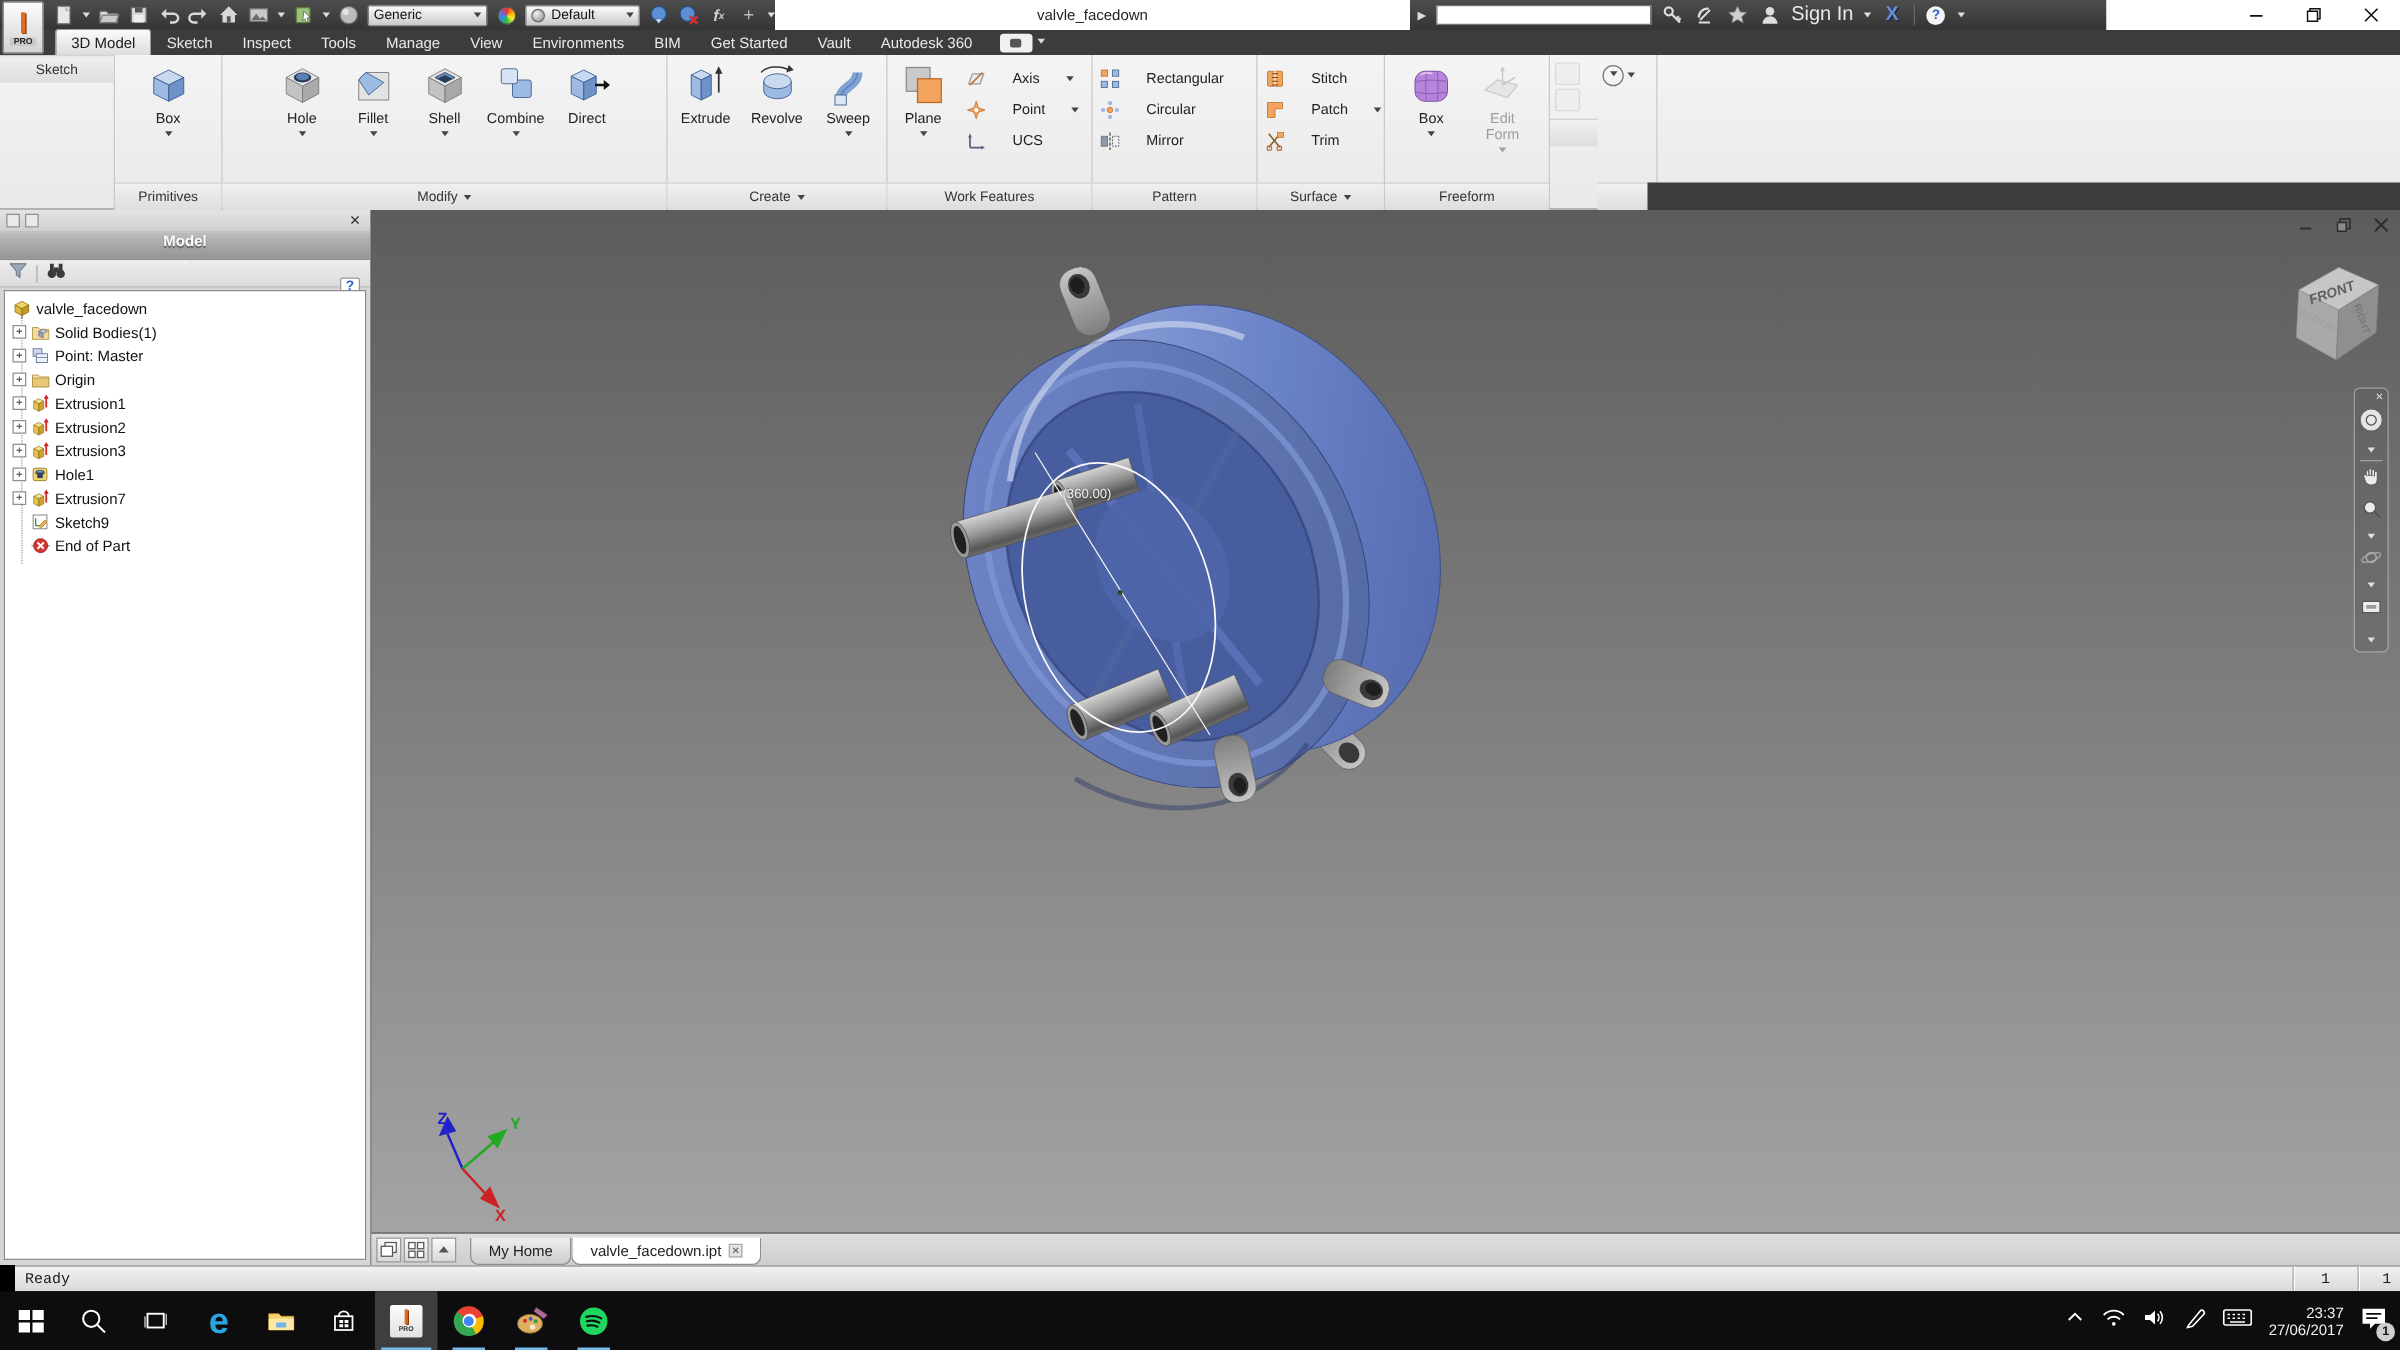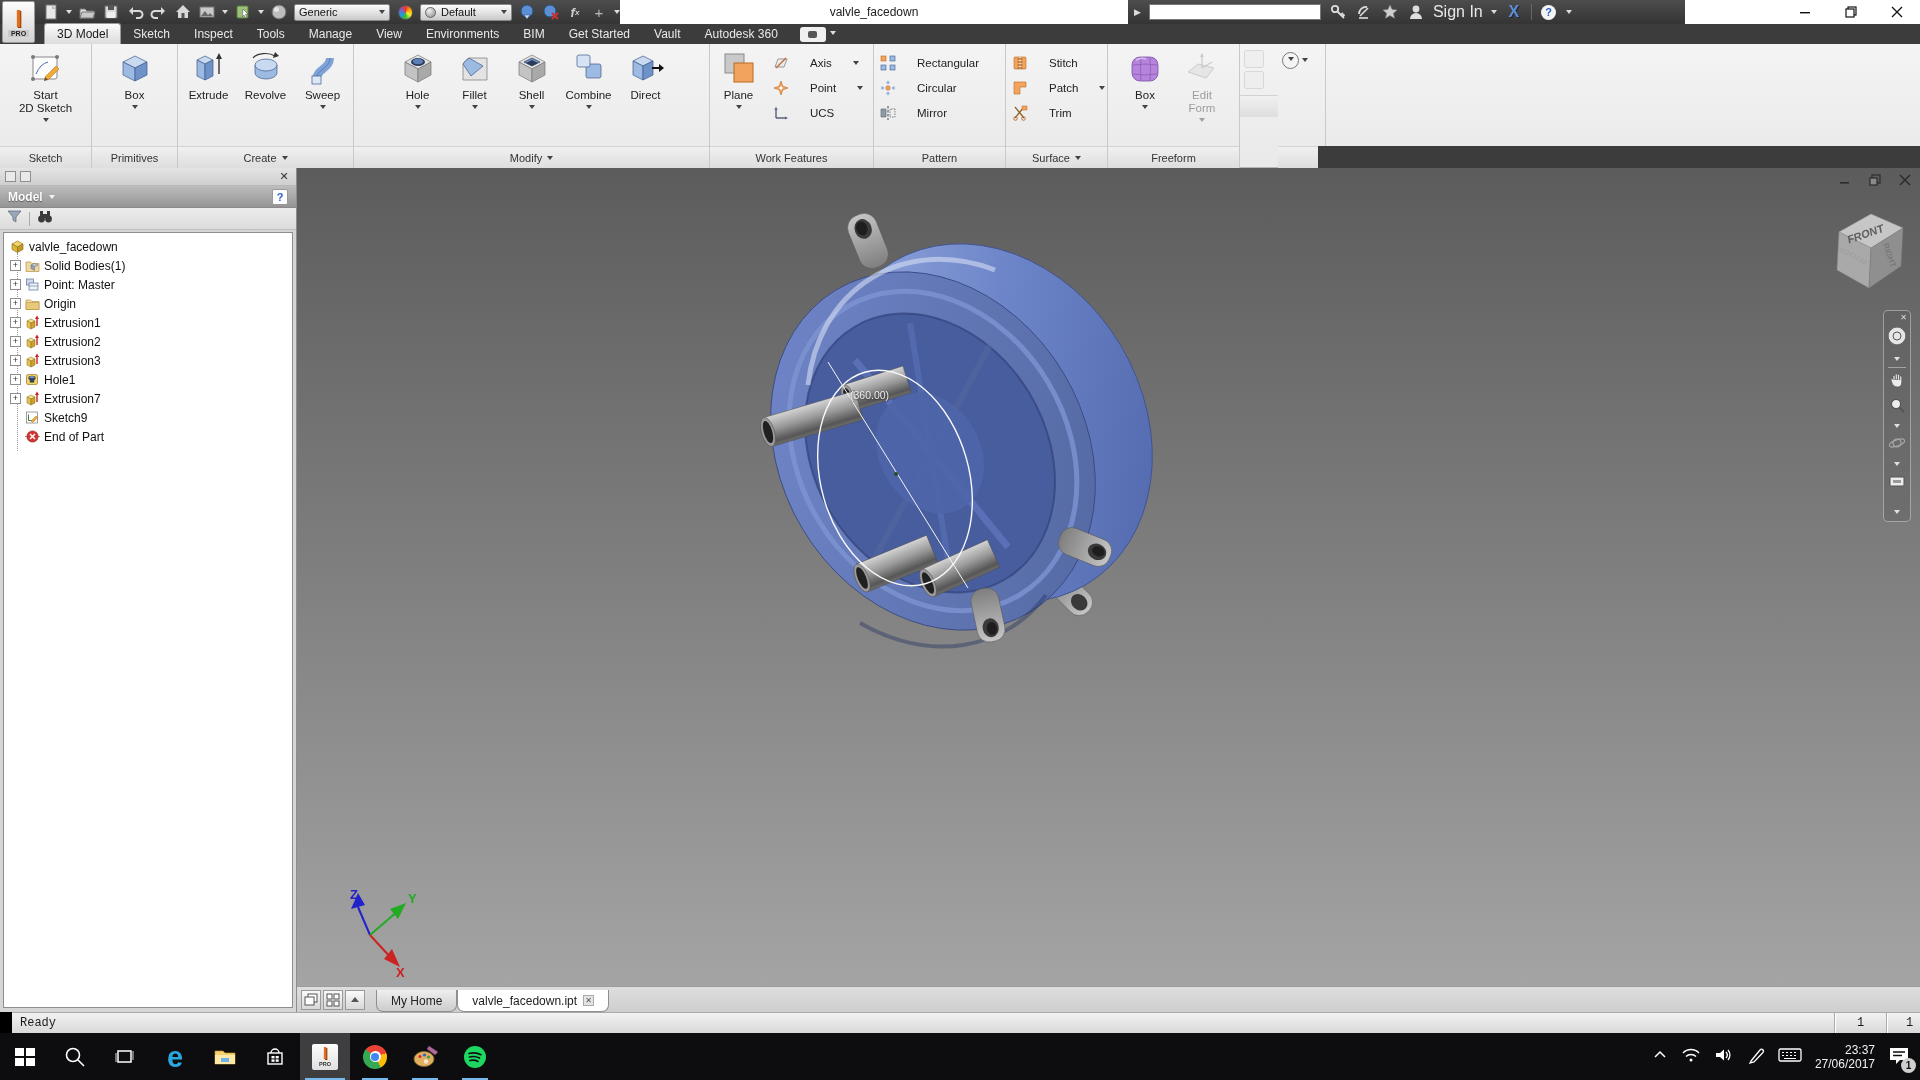--- a/index.html
+++ b/index.html
@@ -57,21 +57,21 @@
   .miniic{width:20px;height:18px;border:1px solid #c9c9c9;border-radius:2px;background:#ededed;opacity:.6;}
   .ribtoggle{width:30px;height:20px;margin:6px 4px;display:flex;align-items:center;gap:3px;}
   .circ-arrow{width:17px;height:17px;border-radius:50%;border:1px solid #777;background:#f4f4f4;display:flex;align-items:center;justify-content:center;}
 
   
   .dock{left:0;top:168px;width:297px;height:844px;background:#d6d6d6;border-right:1px solid #8d8d8d;}
   .dockbar{height:18px;background:linear-gradient(#e4e4e4,#cfcfcf);display:flex;align-items:center;padding:0 5px;gap:4px;border-bottom:1px solid #b9b9b9;}
   .dockbar .sq{width:11px;height:11px;border:1px solid #8f8f8f;background:#e9e9e9;}
   .dockbar .flex{flex:1;}
   .dockx{font-size:11px;color:#333;width:14px;text-align:center;}
-  .modelhdr{height:22px;background:linear-gradient(#bdbdbd,#949494);display:flex;align-items:center;padding:0 8px;gap:6px;border-bottom:1px solid #8a8a8a;}
+  .modelhdr{height:22px;background:linear-gradient(#bdbdbd,#949494);display:flex;align-items:center;padding:0 8px;gap:6px;border-bottom:1px solid #8a8a8a;flex-direction:column;}
   .modelhdr .t{font-size:12px;font-weight:bold;color:#fdfdfd;text-shadow:0 1px 1px #555;}
   .helpbox{margin-left:auto;width:16px;height:16px;background:#fff;border:1px solid #999;border-radius:2px;
     color:#2a62c9;font-weight:bold;font-size:11px;display:flex;align-items:center;justify-content:center;}
   .toolsrow{height:22px;background:linear-gradient(#ececec,#dcdcdc);display:flex;align-items:center;gap:7px;padding:0 7px;border-bottom:1px solid #bdbdbd;}
   .vsep{width:1px;height:14px;background:#aaa;}
   .treebox{position:absolute;left:3px;top:64px;width:290px;height:776px;background:#fff;border:1px solid #8d8d8d;overflow:hidden;}
   .tguide{position:absolute;left:13px;top:20px;width:0;height:198px;border-left:1px dotted #9a9a9a;}
   .trow{position:relative;display:flex;align-items:center;height:19px;font-size:12px;color:#111;padding-left:6px;gap:4px;}
   .texp{width:11px;height:11px;border:1px solid #8f8f8f;background:#fff;font-size:9px;line-height:9px;text-align:center;color:#333;flex:0 0 11px;}
   .tspace{width:11px;flex:0 0 11px;}
@@ -282,54 +282,96 @@
     <span class="rtab">Get Started</span>
     <span class="rtab">Vault</span>
     <span class="rtab">Autodesk 360</span>
     <span class="camicon"></span>
     <span class="darr light" style="margin-bottom:6px;"></span>
   </div>
 
   <div class="abs ribbon">
 
     <div class="panel" style="width:92px;">
-      <div class="pbody">
-        <div class="bigbtn">
-          <span class="bicon"><svg viewBox="0 0 36 36" width="36" height="36">
-                <rect x="5" y="7" width="24" height="22" rx="2" fill="#fdfdfd" stroke="#8a8a8a"></rect>
-                <circle cx="5" cy="7" r="2" fill="#7a7a7a"></circle>
-                <circle cx="29" cy="7" r="2" fill="#7a7a7a"></circle>
-                <circle cx="5" cy="29" r="2" fill="#7a7a7a"></circle>
-                <path d="M8 24 q4 -10 12 -12" stroke="#4a6fae" fill="none"></path>
-                <polygon points="17,27 28,16 31,19 20,30" fill="#f2a93b" stroke="#b97b14" stroke-width=".6"></polygon>
-                <polygon points="17,27 16,31 20,30" fill="#6b4a2a"></polygon>
-              </svg></span>
-          <span class="blab"><span>Start</span><br><span>2D Sketch</span></span>
-          <span class="darr"></span>
-        </div>
-      </div>
       <div class="plabel">
           <span>Sketch</span>
         </div>
     </div>
 
     <div class="panel" style="width:86px;">
       <div class="pbody">
         <div class="bigbtn">
           <span class="bicon"><svg viewBox="0 0 36 36" width="36" height="36">
                 <polygon points="6,12 18,6 30,12 18,18" fill="#c9daf0" stroke="#3c5a8c" stroke-width=".7"></polygon>
                 <polygon points="6,12 18,18 18,31 6,25" fill="#9dbbe2" stroke="#3c5a8c" stroke-width=".7"></polygon>
                 <polygon points="30,12 18,18 18,31 30,25" fill="#6f93c9" stroke="#3c5a8c" stroke-width=".7"></polygon>
               </svg></span>
           <span class="blab">Box</span>
           <span class="darr"></span>
         </div>
       </div>
       <div class="plabel">
           <span>Primitives</span>
+        </div>
+    </div>
+
+    <div class="panel" style="width:356px;">
+      <div class="pbody">
+        <div class="bigbtn">
+          <span class="bicon"><svg viewBox="0 0 36 36" width="36" height="36">
+                <polygon points="5,12 18,5 31,12 18,19" fill="#e3e3e3" stroke="#777" stroke-width=".7"></polygon>
+                <polygon points="5,12 18,19 18,32 5,25" fill="#c3c3c3" stroke="#777" stroke-width=".7"></polygon>
+                <polygon points="31,12 18,19 18,32 31,25" fill="#a9a9a9" stroke="#777" stroke-width=".7"></polygon>
+                <ellipse cx="18" cy="12" rx="7" ry="4" fill="#2c3c58"></ellipse>
+                <ellipse cx="18" cy="11.4" rx="5.2" ry="2.8" fill="#5d7fb4"></ellipse>
+              </svg></span>
+          <span class="blab">Hole</span>
+          <span class="darr"></span>
+        </div>
+        <div class="bigbtn">
+          <span class="bicon"><svg viewBox="0 0 36 36" width="36" height="36">
+                <path d="M6 30 V14 a20 20 0 0 1 6 -6 h18 v22 z" fill="#e3e3e3" stroke="#777" stroke-width=".7"></path>
+                <path d="M6 14 a20 20 0 0 1 6 -6 l14 8 -12 10 z" fill="#9dbbe2" stroke="#3c5a8c" stroke-width=".7"></path>
+              </svg></span>
+          <span class="blab">Fillet</span>
+          <span class="darr"></span>
+        </div>
+        <div class="bigbtn">
+          <span class="bicon"><svg viewBox="0 0 36 36" width="36" height="36">
+                <polygon points="5,12 18,5 31,12 18,19" fill="#e3e3e3" stroke="#777" stroke-width=".7"></polygon>
+                <polygon points="5,12 18,19 18,32 5,25" fill="#c3c3c3" stroke="#777" stroke-width=".7"></polygon>
+                <polygon points="31,12 18,19 18,32 31,25" fill="#a9a9a9" stroke="#777" stroke-width=".7"></polygon>
+                <polygon points="10,12 18,8 26,12 18,16" fill="#6f93c9" stroke="#2c3c58" stroke-width=".7"></polygon>
+                <polygon points="12,13 18,10 24,13 18,16" fill="#2c3c58"></polygon>
+              </svg></span>
+          <span class="blab">Shell</span>
+          <span class="darr"></span>
+        </div>
+        <div class="bigbtn">
+          <span class="bicon"><svg viewBox="0 0 36 36" width="36" height="36">
+                <rect x="15" y="14" width="15" height="14" rx="2" fill="#9dbbe2" stroke="#3c5a8c" stroke-width=".7"></rect>
+                <rect x="6" y="5" width="13" height="12" rx="2" fill="#d6e3f4" stroke="#3c5a8c" stroke-width=".7"></rect>
+              </svg></span>
+          <span class="blab">Combine</span>
+          <span class="darr"></span>
+        </div>
+        <div class="bigbtn">
+          <span class="bicon"><svg viewBox="0 0 36 36" width="36" height="36">
+                <polygon points="5,11 15,6 25,11 15,16" fill="#c9daf0" stroke="#3c5a8c" stroke-width=".7"></polygon>
+                <polygon points="5,11 15,16 15,30 5,25" fill="#9dbbe2" stroke="#3c5a8c" stroke-width=".7"></polygon>
+                <polygon points="25,11 15,16 15,30 25,25" fill="#6f93c9" stroke="#3c5a8c" stroke-width=".7"></polygon>
+                <line x1="24" y1="18" x2="32" y2="18" stroke="#111" stroke-width="2"></line>
+                <polygon points="31,14 36,18 31,22" fill="#111"></polygon>
+              </svg></span>
+          <span class="blab">Direct</span>
+        </div>
+      </div>
+      <div class="plabel">
+          <span>Modify</span>
+          <span class="darr"></span>
         </div>
     </div>
 
     <div class="panel" style="width:176px;">
       <div class="pbody">
         <div class="bigbtn">
           <span class="bicon"><svg viewBox="0 0 36 36" width="36" height="36">
                 <polygon points="6,10 14,6 22,10 14,14" fill="#c9daf0" stroke="#3c5a8c" stroke-width=".7"></polygon>
                 <polygon points="6,10 14,14 14,30 6,26" fill="#9dbbe2" stroke="#3c5a8c" stroke-width=".7"></polygon>
                 <polygon points="22,10 14,14 14,30 22,26" fill="#6f93c9" stroke="#3c5a8c" stroke-width=".7"></polygon>
@@ -352,77 +394,20 @@
                 <path d="M11 30 C11 19 25 19 25 8" fill="none" stroke="#7fa3d6" stroke-width="8"></path>
                 <path d="M11 30 C11 19 25 19 25 8" fill="none" stroke="#3c5a8c" stroke-width="1" opacity=".5"></path>
                 <rect x="7" y="26" width="9" height="8" fill="#dce8f6" stroke="#3c5a8c" stroke-width=".7"></rect>
               </svg></span>
           <span class="blab">Sweep</span>
           <span class="darr"></span>
         </div>
       </div>
       <div class="plabel">
           <span>Create</span>
-          <span class="darr"></span>
-        </div>
-    </div>
-
-    <div class="panel" style="width:356px;">
-      <div class="pbody">
-        <div class="bigbtn">
-          <span class="bicon"><svg viewBox="0 0 36 36" width="36" height="36">
-                <polygon points="5,12 18,5 31,12 18,19" fill="#e3e3e3" stroke="#777" stroke-width=".7"></polygon>
-                <polygon points="5,12 18,19 18,32 5,25" fill="#c3c3c3" stroke="#777" stroke-width=".7"></polygon>
-                <polygon points="31,12 18,19 18,32 31,25" fill="#a9a9a9" stroke="#777" stroke-width=".7"></polygon>
-                <ellipse cx="18" cy="12" rx="7" ry="4" fill="#2c3c58"></ellipse>
-                <ellipse cx="18" cy="11.4" rx="5.2" ry="2.8" fill="#5d7fb4"></ellipse>
-              </svg></span>
-          <span class="blab">Hole</span>
-          <span class="darr"></span>
-        </div>
-        <div class="bigbtn">
-          <span class="bicon"><svg viewBox="0 0 36 36" width="36" height="36">
-                <path d="M6 30 V14 a20 20 0 0 1 6 -6 h18 v22 z" fill="#e3e3e3" stroke="#777" stroke-width=".7"></path>
-                <path d="M6 14 a20 20 0 0 1 6 -6 l14 8 -12 10 z" fill="#9dbbe2" stroke="#3c5a8c" stroke-width=".7"></path>
-              </svg></span>
-          <span class="blab">Fillet</span>
-          <span class="darr"></span>
-        </div>
-        <div class="bigbtn">
-          <span class="bicon"><svg viewBox="0 0 36 36" width="36" height="36">
-                <polygon points="5,12 18,5 31,12 18,19" fill="#e3e3e3" stroke="#777" stroke-width=".7"></polygon>
-                <polygon points="5,12 18,19 18,32 5,25" fill="#c3c3c3" stroke="#777" stroke-width=".7"></polygon>
-                <polygon points="31,12 18,19 18,32 31,25" fill="#a9a9a9" stroke="#777" stroke-width=".7"></polygon>
-                <polygon points="10,12 18,8 26,12 18,16" fill="#6f93c9" stroke="#2c3c58" stroke-width=".7"></polygon>
-                <polygon points="12,13 18,10 24,13 18,16" fill="#2c3c58"></polygon>
-              </svg></span>
-          <span class="blab">Shell</span>
-          <span class="darr"></span>
-        </div>
-        <div class="bigbtn">
-          <span class="bicon"><svg viewBox="0 0 36 36" width="36" height="36">
-                <rect x="15" y="14" width="15" height="14" rx="2" fill="#9dbbe2" stroke="#3c5a8c" stroke-width=".7"></rect>
-                <rect x="6" y="5" width="13" height="12" rx="2" fill="#d6e3f4" stroke="#3c5a8c" stroke-width=".7"></rect>
-              </svg></span>
-          <span class="blab">Combine</span>
-          <span class="darr"></span>
-        </div>
-        <div class="bigbtn">
-          <span class="bicon"><svg viewBox="0 0 36 36" width="36" height="36">
-                <polygon points="5,11 15,6 25,11 15,16" fill="#c9daf0" stroke="#3c5a8c" stroke-width=".7"></polygon>
-                <polygon points="5,11 15,16 15,30 5,25" fill="#9dbbe2" stroke="#3c5a8c" stroke-width=".7"></polygon>
-                <polygon points="25,11 15,16 15,30 25,25" fill="#6f93c9" stroke="#3c5a8c" stroke-width=".7"></polygon>
-                <line x1="24" y1="18" x2="32" y2="18" stroke="#111" stroke-width="2"></line>
-                <polygon points="31,14 36,18 31,22" fill="#111"></polygon>
-              </svg></span>
-          <span class="blab">Direct</span>
-        </div>
-      </div>
-      <div class="plabel">
-          <span>Modify</span>
           <span class="darr"></span>
         </div>
     </div>
 
     <div class="panel" style="width:164px;">
       <div class="pbody" style="justify-content:flex-start;">
         <div class="bigbtn">
           <span class="bicon"><svg viewBox="0 0 36 36" width="36" height="36">
                 <rect x="4" y="4" width="19" height="19" fill="#c9c9c9" stroke="#8a8a8a"></rect>
                 <rect x="13" y="13" width="19" height="19" fill="#f2a45f" stroke="#b86a20"></rect>

